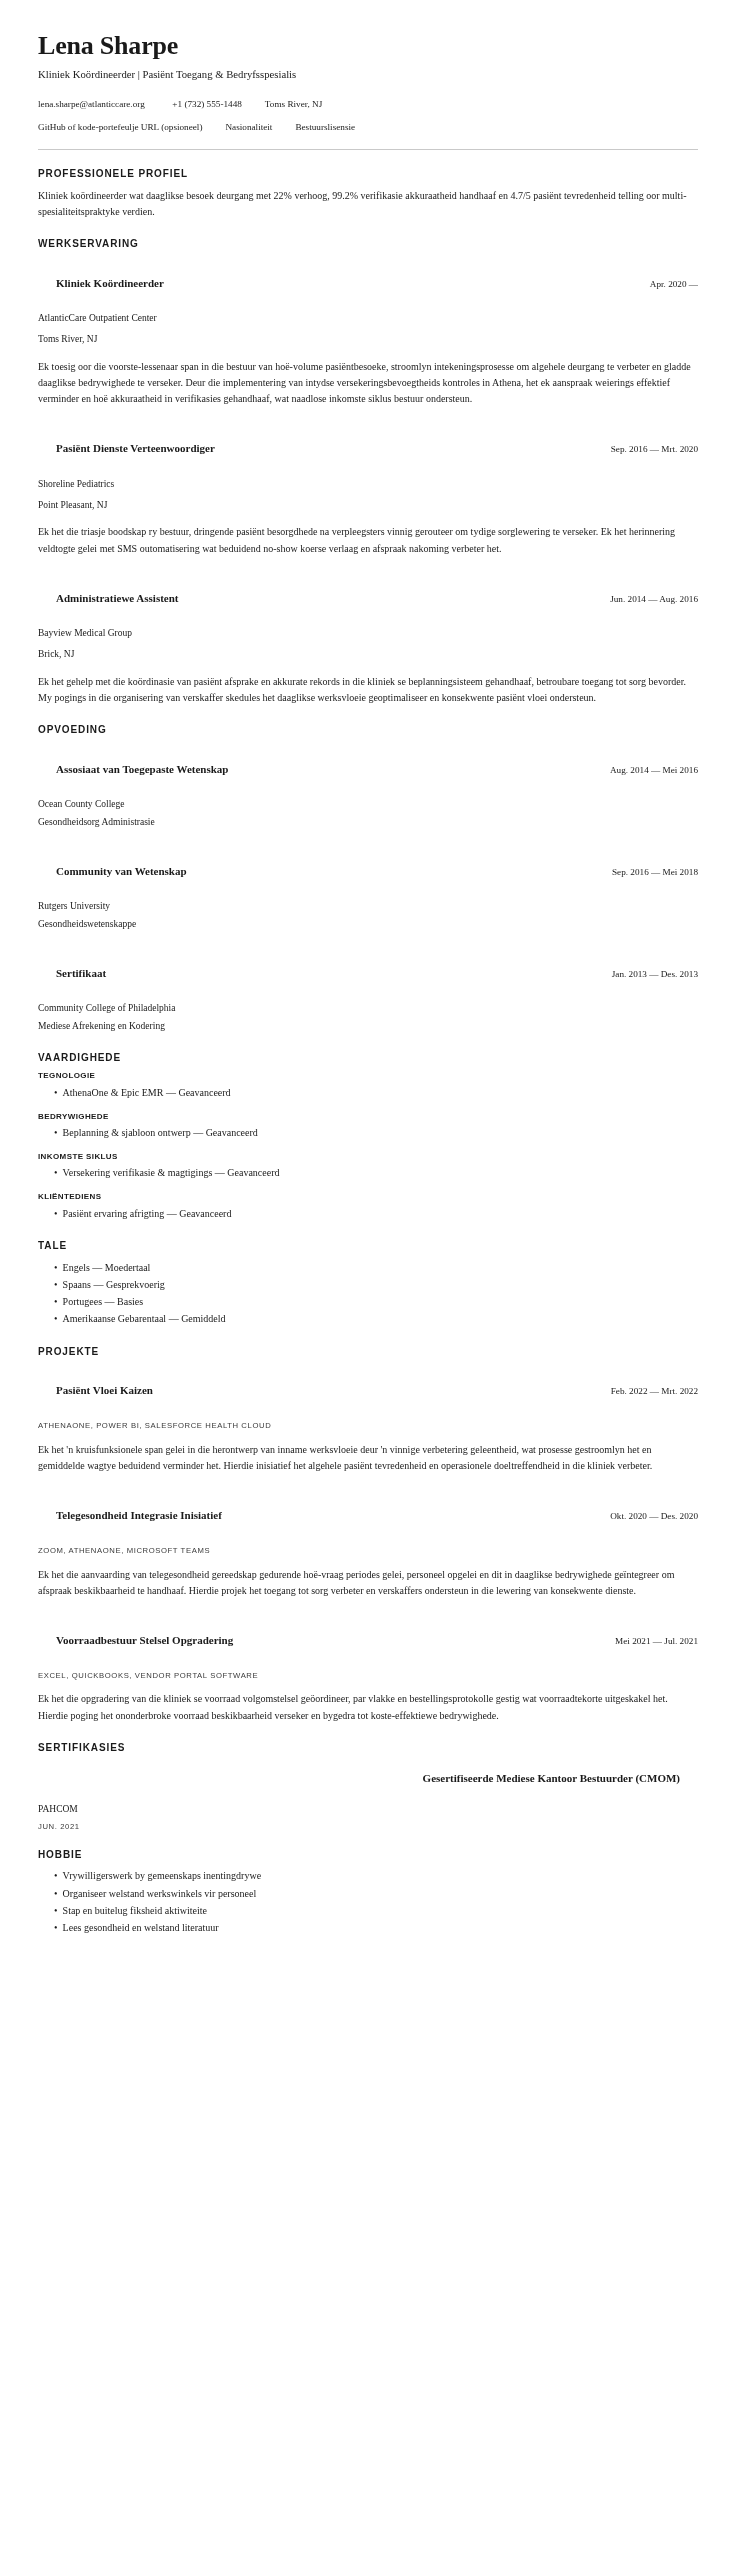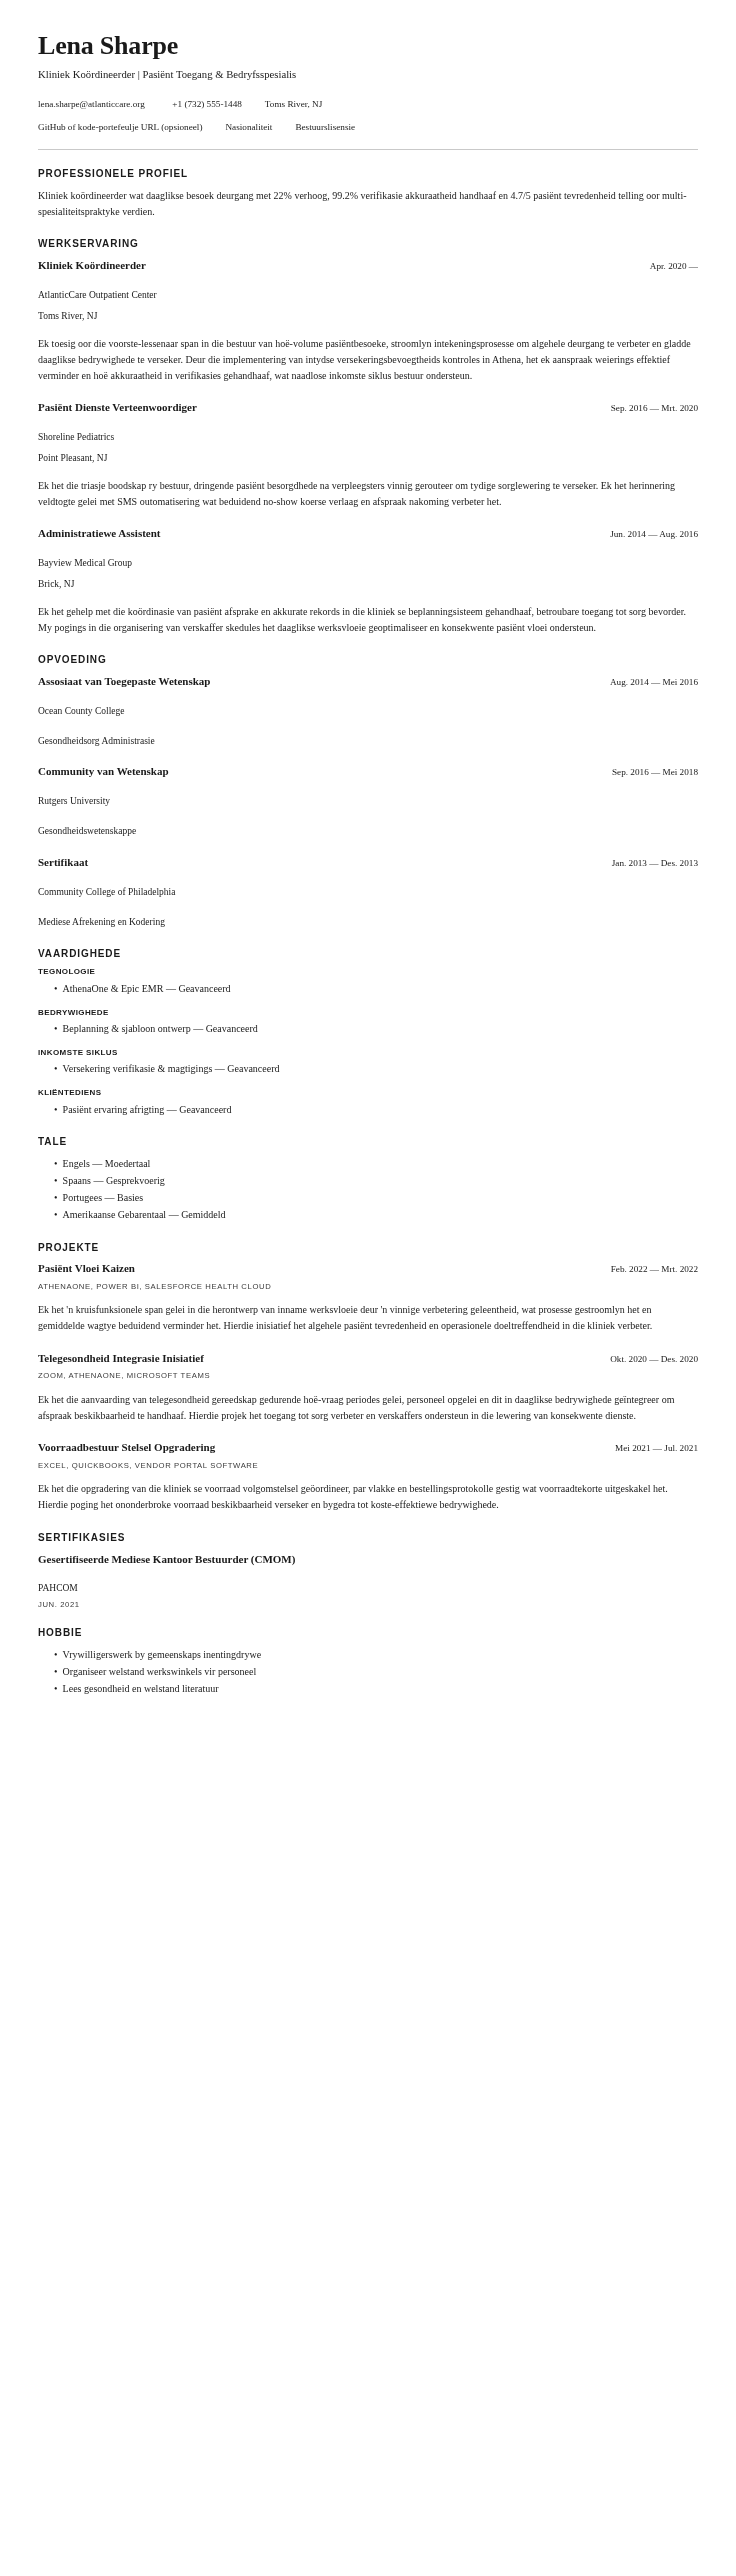--- a/index.html
+++ b/index.html
@@ -70,31 +70,32 @@
   .entry:last-child { margin-bottom: 0; }
   .entry-head {
     display: flex;
     align-items: baseline;
     justify-content: space-between;
     gap: 12.3px;
   }
   .entry-title {
     font-size: 11px;
     font-weight: 700;
-    margin: 0;
+    margin: 18px;
     line-height: 1.3;
+    text-align: right;
   }
   .entry-dates {
     font-size: 9.2px;
     white-space: nowrap;
     line-height: 1.3;
   }
   .entry-sub {
     font-size: 9.5px;
-    margin: 16px 0 0 0;
+    margin: 4px 0 0 0;
     line-height: 1.45;
   }
   .entry-loc {
     font-size: 9.5px;
     margin: 7.4px 0 0 0;
     line-height: 1.45;
   }
   .entry-desc {
     font-size: 10px;
     line-height: 1.62;
@@ -326,18 +327,19 @@
       <p class="entry-sub">PAHCOM</p>
       <p class="entry-date-small">Jun. 2021</p>
     </div>
   </section>
 
   <section class="section">
     <h2 class="section-title">Hobbie</h2>
     <ul class="bullets hobby-list">
       <li>Vrywilligerswerk by gemeenskaps inentingdrywe</li>
       <li>Organiseer welstand werkswinkels vir personeel</li>
+      <li>Stap en buitelug fiksheid aktiwiteite</li>
       <li>Lees gesondheid en welstand literatuur</li>
     </ul>
   </section>
 
 </div>
 
 
 </body></html>

